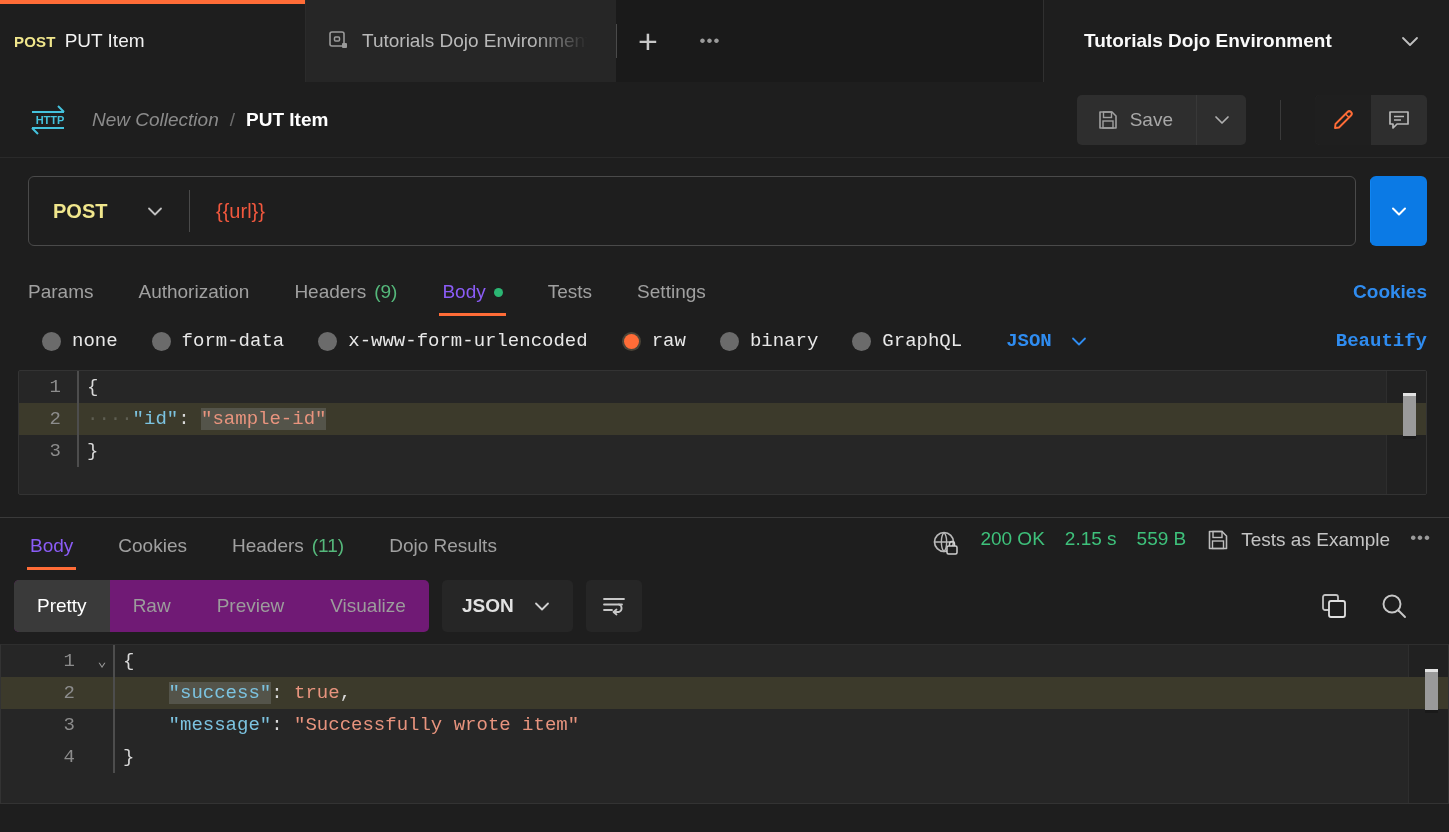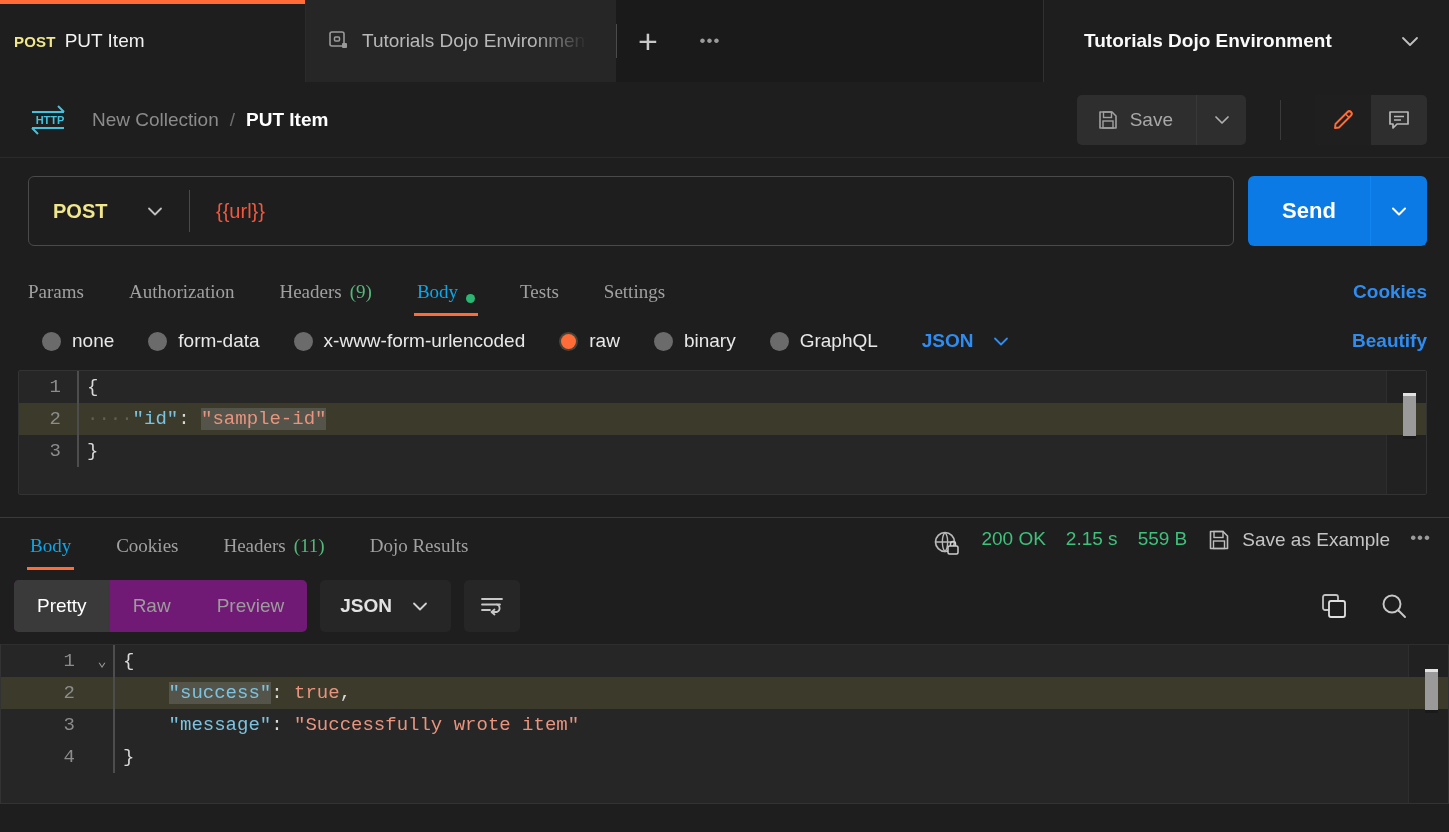--- a/index.html
+++ b/index.html
@@ -49,21 +49,21 @@
   }
   .env-select-name { font-size: 19px; font-weight: bold; color: #fafafa; }
 
   
   .crumbrow {
     height: 76px; display: flex; align-items: center; padding: 0 22px 0 30px;
     border-bottom: 1px solid #2a2a2a; flex: 0 0 auto;
   }
   .http-icon { margin-right: 22px; display: flex; align-items: center; }
   .crumbs { display: flex; align-items: center; gap: 11px; font-size: 19px; }
-  .crumb-muted { color: #8b8b8b; }
+  .crumb-muted { color: #8b8b8b; font-style: italic; }
   .crumb-sep { color: #6e6e6e; }
   .crumb-active { color: #ffffff; font-weight: bold; }
   .crumb-right { margin-left: auto; display: flex; align-items: center; gap: 12px; }
   .save-group { display: flex; align-items: stretch; }
   .save-btn {
     height: 50px; background: #2e2e2e; border-radius: 5px 0 0 5px;
     display: flex; align-items: center; gap: 11px; padding: 0 23px 0 20px;
     font-size: 19px; color: #a8a8a8;
   }
   .save-caret {
@@ -99,32 +99,32 @@
     display: flex; align-items: center; justify-content: center;
   }
 
   
   .reqtabs {
     display: flex; align-items: flex-end; gap: 0; padding: 0 22px 0 28px;
     height: 56px; flex: 0 0 auto;
   }
   .rtab {
     font-size: 19px; color: #a0a0a0; padding: 0 0 13px 0; margin-right: 45px;
-    position: relative; display: flex; align-items: flex-end; gap: 8px; white-space: nowrap; font-family: Liberation Serif, serif;
-  }
-  .rtab.active { color: #0ea5e9; }
+    position: relative; display: flex; align-items: center; gap: 8px; white-space: nowrap;
+  }
+  .rtab.active { color: #8b5cf6; }
   .rtab.active::after {
     content: ""; position: absolute; left: -3px; right: -3px; bottom: 0; height: 3px; background: #ff6c37;
   }
   .rtab .count { color: #55b87b; }
   .green-dot { width: 9px; height: 9px; border-radius: 50%; background: #2bb673; display: inline-block; }
   .cookies-link { margin-left: auto; font-size: 19px; font-weight: bold; color: #2f8cf0; padding-bottom: 13px; }
 
   
-  .bodytypes { display: flex; align-items: center; padding: 14px 22px 12px 42px; flex: 0 0 auto; }
+  .bodytypes { display: flex; align-items: center; padding: 14px 22px 12px 42px; flex: 0 0 auto; font-family: Liberation Mono, monospace; }
   .radio-item { display: flex; align-items: center; gap: 11px; margin-right: 34px; font-size: 19px; color: #e8e8e8; white-space: nowrap; }
   .radio { width: 19px; height: 19px; border-radius: 50%; background: #6b6b6b; flex: 0 0 auto; position: relative; }
   .radio.on { background: #4a4438; }
   .radio.on::after {
     content: ""; position: absolute; inset: 2px; border-radius: 50%; background: #ff6c37;
   }
   .json-sel { display: flex; align-items: center; gap: 16px; font-size: 19px; font-weight: bold; color: #2f8cf0; margin-left: 10px; }
   .beautify { margin-left: auto; font-size: 19px; font-weight: bold; color: #2f8cf0; }
 
   
@@ -285,21 +285,20 @@
         <span>
           <svg width="24" height="24" viewBox="0 0 24 24">
               <path d="M6 9.5 L12 15.5 L18 9.5" fill="none" stroke="#c0c0c0" stroke-width="1.8" stroke-linecap="round" stroke-linejoin="round"></path>
             </svg>
         </span>
       </div>
       <span class="url-sep"></span>
       <div class="url-text" placeholder="Enter URL or paste text">{{url}}</div>
     </div>
     <div class="send-group">
-      <div class="send-btn">Send</div>
       <div class="send-caret">
         <svg width="24" height="24" viewBox="0 0 24 24">
             <path d="M6 9.5 L12 15.5 L18 9.5" fill="none" stroke="#ffffff" stroke-width="2" stroke-linecap="round" stroke-linejoin="round"></path>
           </svg>
       </div>
     </div>
   </div>
 
   <div class="reqtabs">
     <div class="rtab">
@@ -414,31 +413,32 @@
       <span class="meta-green">2.15 s</span>
       <span class="meta-green">559 B</span>
       <div class="save-example">
         <span>
           <svg width="24" height="24" viewBox="0 0 24 24">
             <path d="M3.5 3.5 H16 L20.5 8 V20.5 H3.5 Z" fill="none" stroke="#bdbdbd" stroke-width="1.6" stroke-linejoin="round"></path>
             <rect x="7" y="3.5" width="9" height="6" fill="none" stroke="#bdbdbd" stroke-width="1.4"></rect>
             <rect x="6.5" y="13" width="11" height="7.5" fill="none" stroke="#bdbdbd" stroke-width="1.4"></rect>
           </svg>
         </span>
-        <span>Save as Example</span>
+        <span>Tests as Example</span>
       </div>
       <span class="resp-dots">•••</span>
     </div>
   </div>
 
   <div class="respctrl">
     <div class="segmented">
       <div class="seg active">Pretty</div>
       <div class="seg">Raw</div>
       <div class="seg">Preview</div>
+      <div class="seg">Visualize</div>
     </div>
 
     <div class="ctrl-box">
       <span>JSON</span>
       <span>
         <svg width="22" height="22" viewBox="0 0 22 22">
             <path d="M5 8.5 L11 14.5 L17 8.5" fill="none" stroke="#d0d0d0" stroke-width="1.8" stroke-linecap="round" stroke-linejoin="round"></path>
           </svg>
       </span>
     </div>

